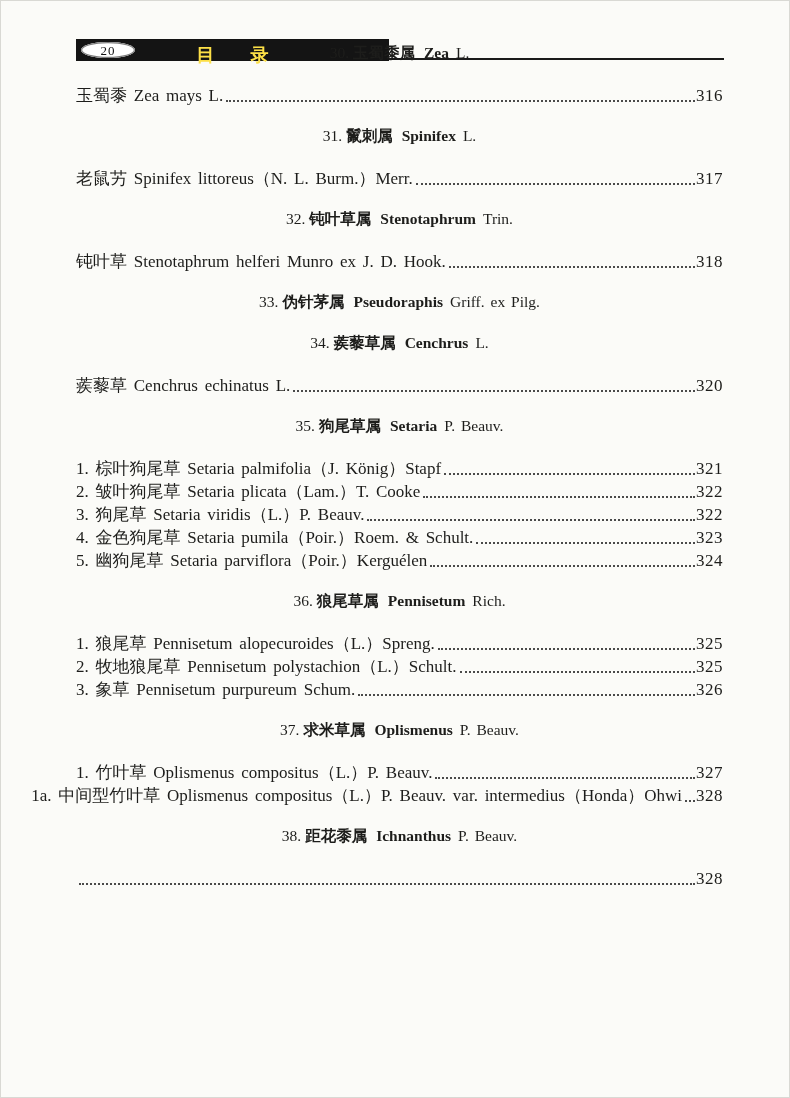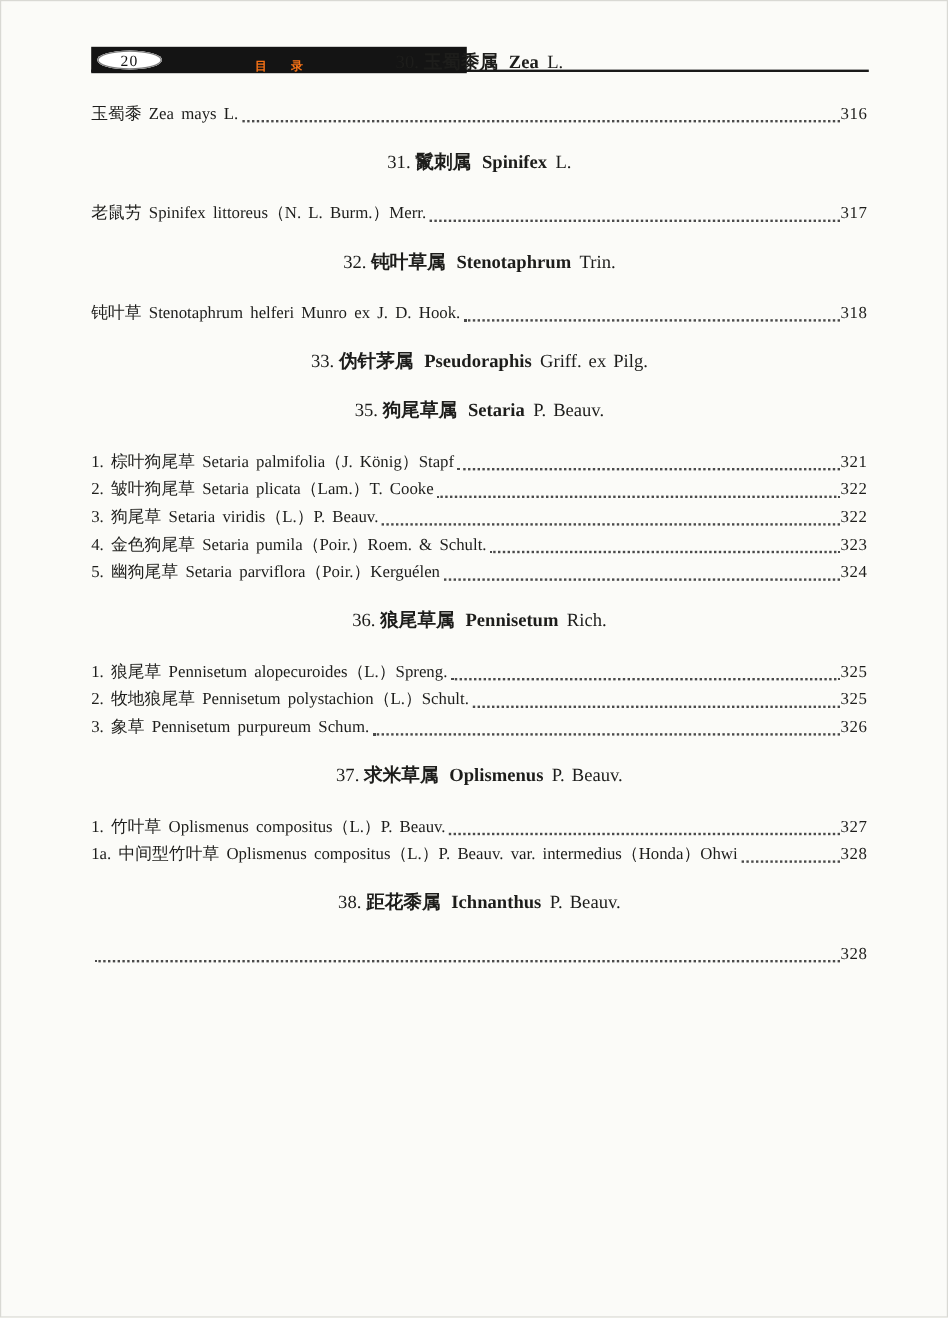--- a/index.html
+++ b/index.html
@@ -17,35 +17,35 @@
   .page-badge{
     position:absolute; left:5px; top:3px; width:54px; height:16px;
     background:#ffffff; border-radius:50%;
     box-shadow:inset 0 0 0 1.2px rgba(20,20,20,.55), inset 0 0 0 2.4px #ffffff;
     display:flex; align-items:center; justify-content:center;
   }
   .page-badge span{font-size:13px; line-height:13px; color:#111; letter-spacing:1px;}
   .header-title{
     position:absolute; left:0; right:0; top:0; height:32px;
     display:flex; align-items:center; justify-content:center;
-    color:#f97316; font-size:10px; font-weight:bold; white-space:pre;
+    color:#fde047; font-size:18px; font-weight:bold; white-space:pre;
   }
   
   .toc{position:absolute; left:75px; top:0; width:647px; padding-top:42px;}
   .toc-section{margin-top:19px;}
   .toc-section:first-child{margin-top:0;}
   .section-heading{
     margin:0 0 21px 0; font-size:15.5px; line-height:20px; font-weight:normal;
     text-align:center; word-spacing:2px; white-space:nowrap;
   }
   .h-num{margin-right:4px;}
   .h-cn{font-weight:bold; margin-right:9px;}
   .h-latin{font-weight:bold; margin-right:7px;}
   .entries{margin:0; padding:0; list-style:none;}
-  .entry{display:flex; align-items:baseline; font-size:14px; line-height:23px;}
+  .entry{display:flex; align-items:baseline; font-size:17px; line-height:23px;justify-content:flex-end;}
   .entry-label{white-space:nowrap; word-spacing:2.5px;}
   .leader{
     flex:1 1 auto; min-width:10px; align-self:flex-end;
     border-bottom:2px dotted #4a4a4a; margin:0 1px 5px 3px; height:0;
   }
   .entry-page{white-space:nowrap; letter-spacing:.5px;}
 </style>
 </head>
 <body>
 
@@ -100,20 +100,32 @@
   </li>
 </ul>
   </section>
 
   <section class="toc-section">
     <h2 class="section-heading">
       <span class="h-num">33.</span><span class="h-cn">伪针茅属</span><span class="h-latin">Pseudoraphis</span><span class="h-auth">Griff. ex Pilg.</span>
     </h2>
   </section>
 
+  <section class="toc-section">
+    <h2 class="section-heading">
+      <span class="h-num">34.</span><span class="h-cn">蒺藜草属</span><span class="h-latin">Cenchrus</span><span class="h-auth">L.</span>
+    </h2>
+    <ul class="entries">
+  <li class="entry">
+    <span class="entry-label">蒺藜草 Cenchrus echinatus L.</span>
+    <span class="leader"></span>
+    <span class="entry-page">320</span>
+  </li>
+</ul>
+  </section>
 
   <section class="toc-section">
     <h2 class="section-heading">
       <span class="h-num">35.</span><span class="h-cn">狗尾草属</span><span class="h-latin">Setaria</span><span class="h-auth">P. Beauv.</span>
     </h2>
     <ul class="entries">
   <li class="entry">
     <span class="entry-label">1. 棕叶狗尾草 Setaria palmifolia（J. König）Stapf</span>
     <span class="leader"></span>
     <span class="entry-page">321</span>

